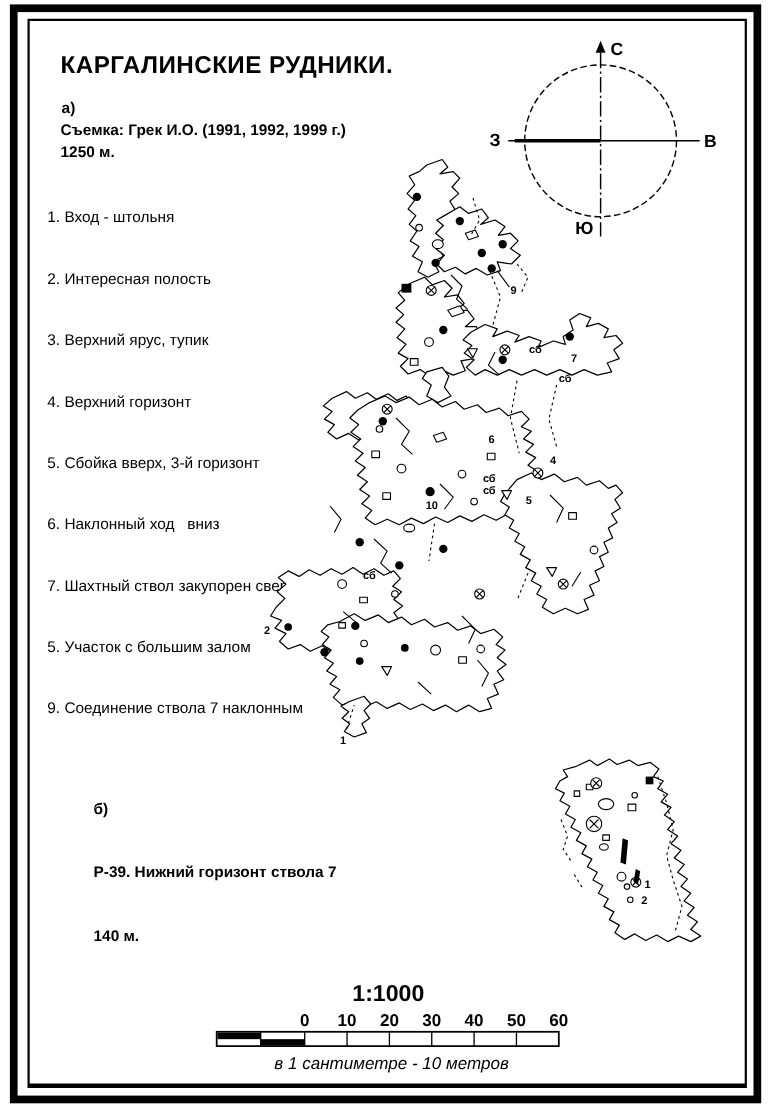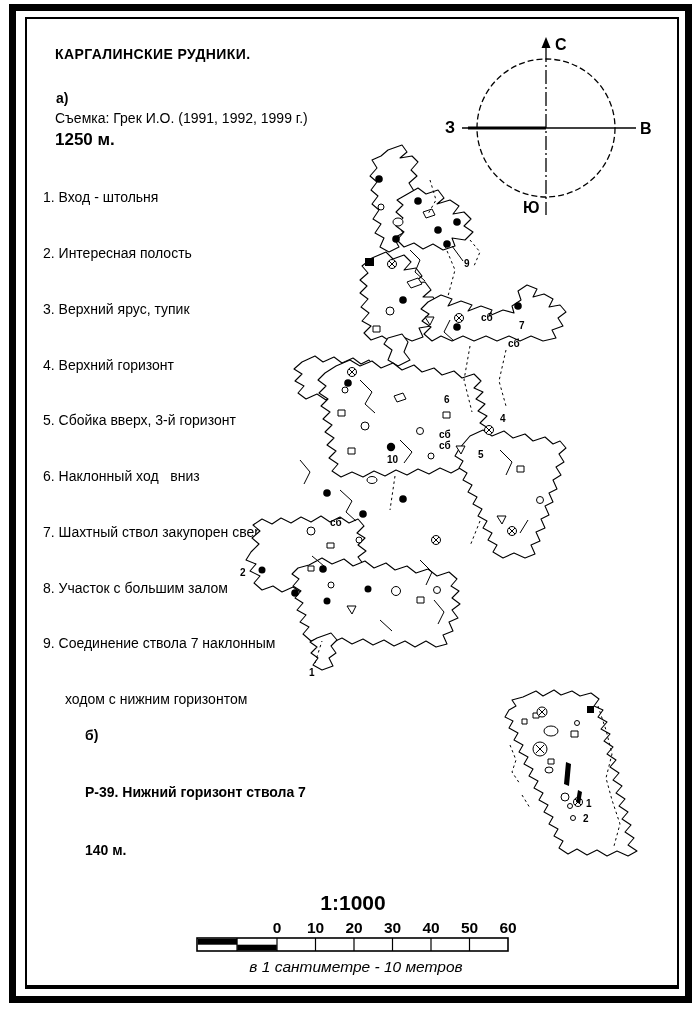--- a/index.html
+++ b/index.html
@@ -3,24 +3,24 @@
 <meta charset="utf-8">
 <style>
   html,body{margin:0;padding:0;}
   body{width:700px;height:1011px;position:relative;background:#fff;
        font-family:"Liberation Sans",sans-serif;color:#000;overflow:hidden;}
   .frame-outer{position:absolute;left:9px;top:4px;width:683px;height:999px;
        border:7px solid #000;box-sizing:border-box;}
   .frame-inner{position:absolute;left:25px;top:17px;width:654px;height:972px;
        border:2px solid #000;border-bottom-width:4px;box-sizing:border-box;}
   .txt{position:absolute;white-space:pre-wrap;}
-  .title{left:55px;top:46px;font-size:14px;font-weight:700;letter-spacing:.4px;text-align:center;}
+  .title{left:55px;top:46px;font-size:22px;font-weight:700;letter-spacing:.4px;text-align:center;}
   .a-label{left:56px;top:90px;font-size:14px;font-weight:700;}
-  .a-line1{left:55px;top:110px;font-size:14px;font-weight:400;}
-  .a-line2{left:55px;top:130px;font-size:17px;font-weight:700;text-align:center;}
+  .a-line1{left:55px;top:110px;font-size:14px;font-weight:700;}
+  .a-line2{left:55px;top:130px;font-size:14px;font-weight:700;text-align:center;}
   .legend{left:43px;top:151px;font-size:14px;font-weight:400;line-height:18.6px;}
   .legend .wrap9{padding-left:22px;}
   .bblock{left:85px;top:687px;font-size:14px;font-weight:700;line-height:19.3px;}
   svg{position:absolute;left:0;top:0;}
   svg text{font-family:"Liberation Sans",sans-serif;fill:#000;}
   .cave{fill:#fff;stroke:#000;stroke-width:1.1;stroke-linejoin:round;}
   .isl{fill:#fff;stroke:#000;stroke-width:1;stroke-linejoin:round;}
   .ln{fill:none;stroke:#000;stroke-width:1;stroke-linejoin:round;}
   .dot-line{fill:none;stroke:#000;stroke-width:1;stroke-dasharray:2.5,3;}
   .mk{fill:#000;stroke:none;}
@@ -40,23 +40,22 @@
 <div class="txt a-line2">1250 м.</div>
 
 <div class="txt legend">
   <div>1. Вход - штольня</div>
   <div>2. Интересная полость</div>
   <div>3. Верхний ярус, тупик</div>
   <div>4. Верхний горизонт</div>
   <div>5. Сбойка вверх, 3-й горизонт</div>
   <div>6. Наклонный ход   вниз</div>
   <div>7. Шахтный ствол закупорен сверху</div>
-  <div>8. Участок с большим залом</div>
+  <div>5. Участок с большим залом</div>
   <div>9. Соединение ствола 7 наклонным</div>
-  <div class="wrap9">ходом с нижним горизонтом</div>
 </div>
 
 <div class="txt bblock">
   <div>б)</div>
   <div>Р-39. Нижний горизонт ствола 7</div>
   <div>140 м.</div>
   
   
 </div>
 

